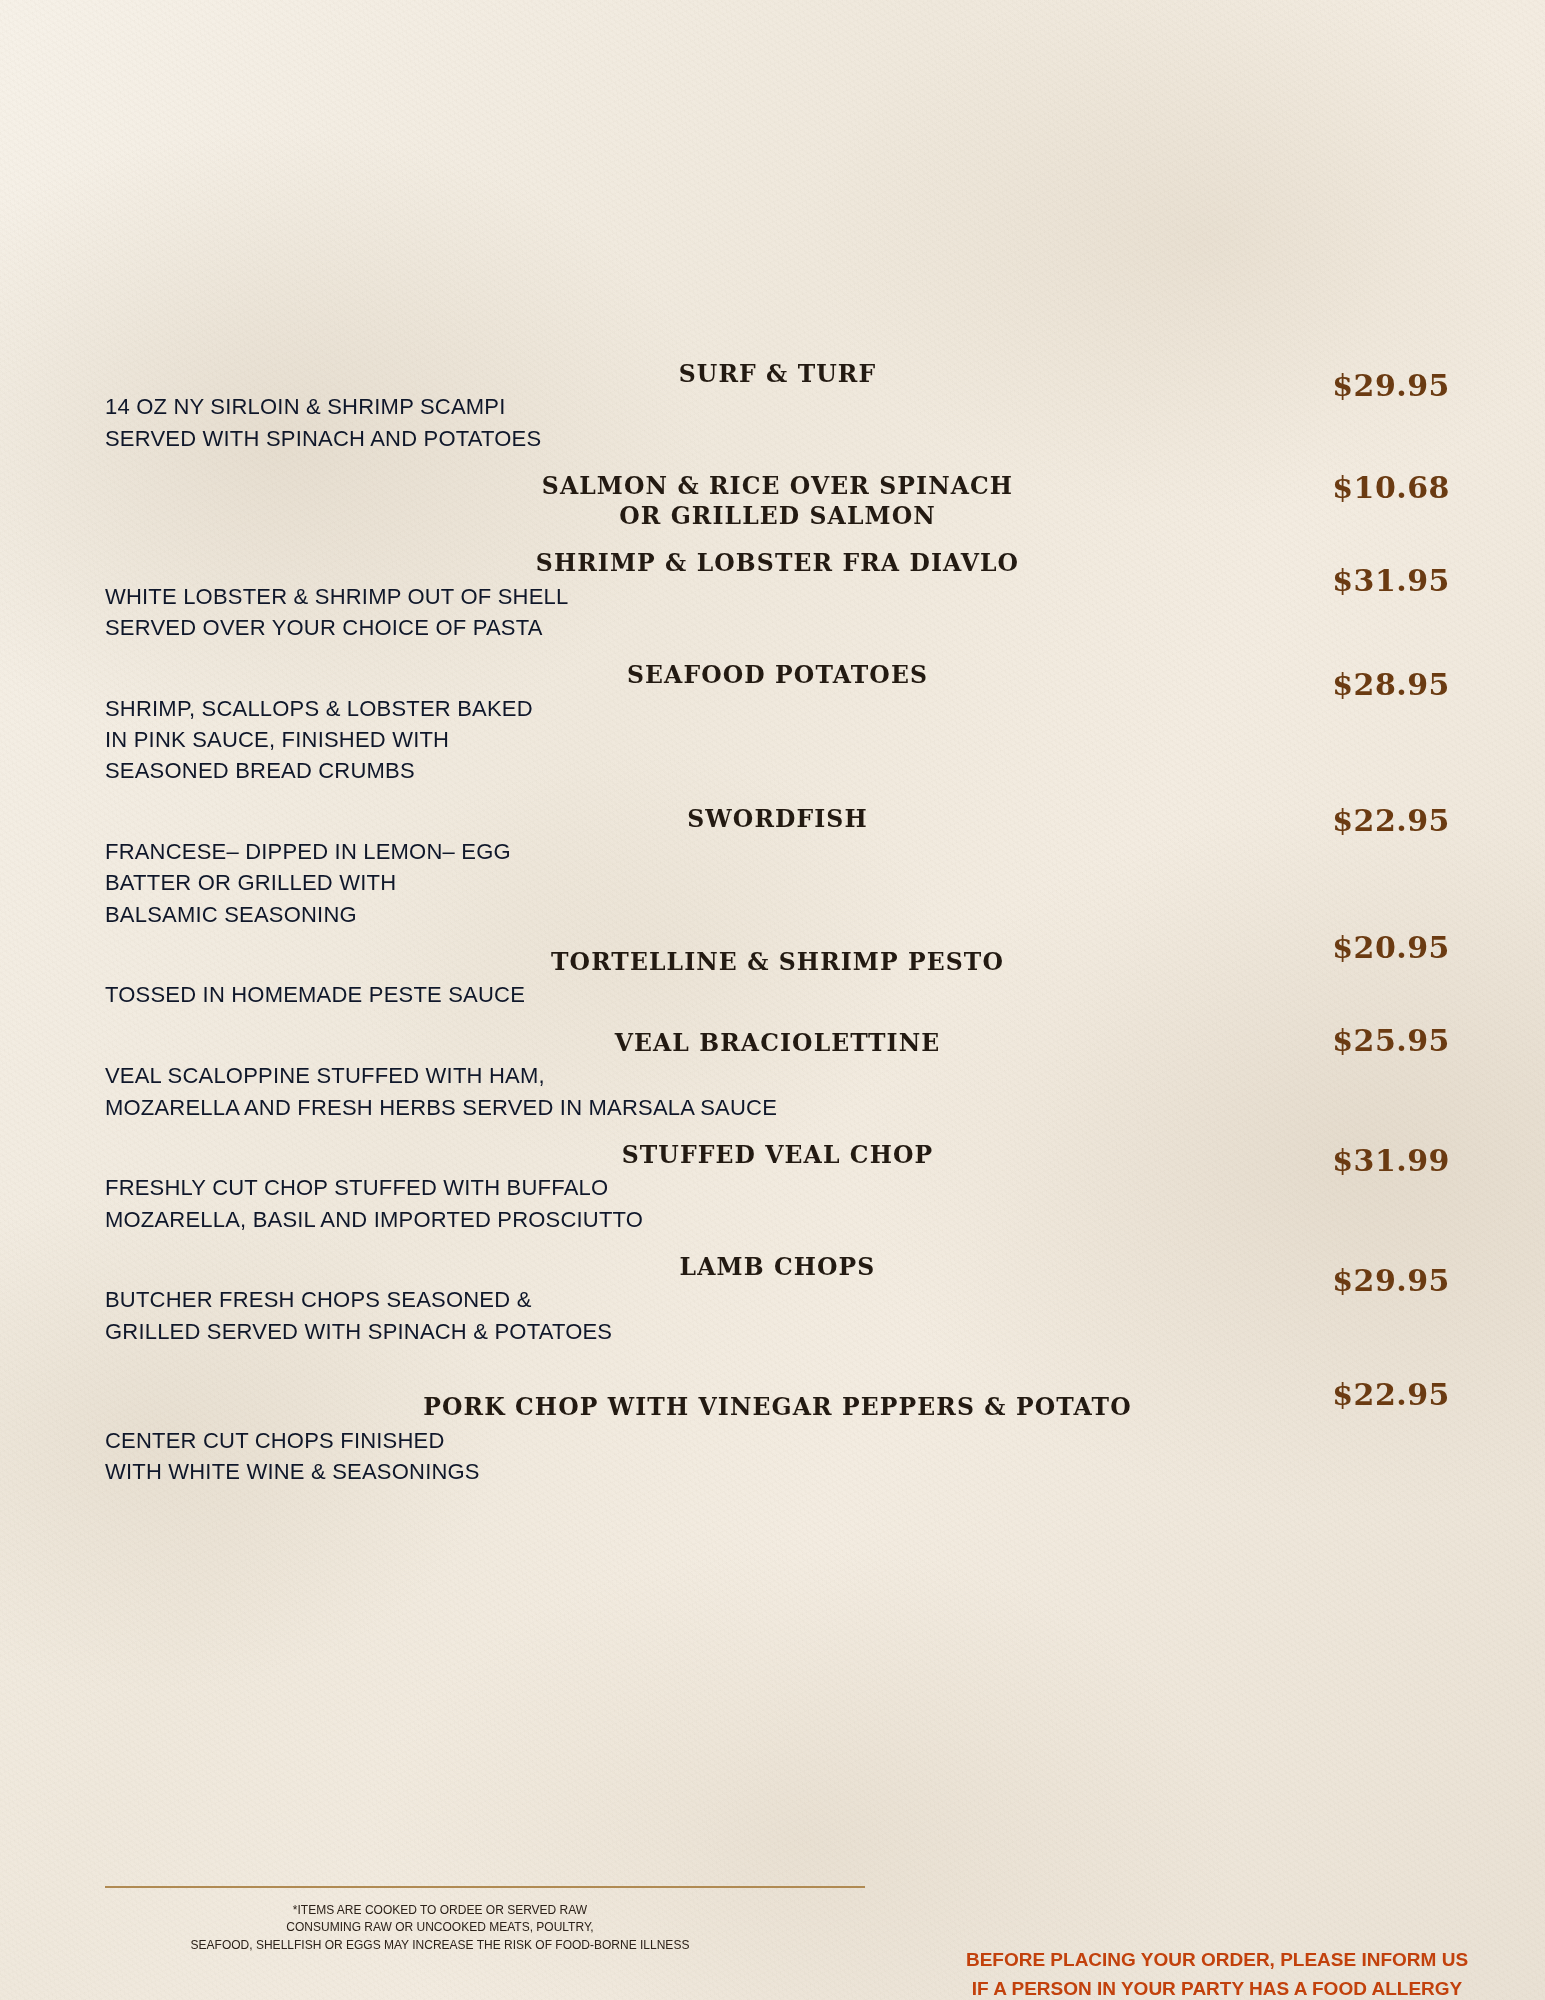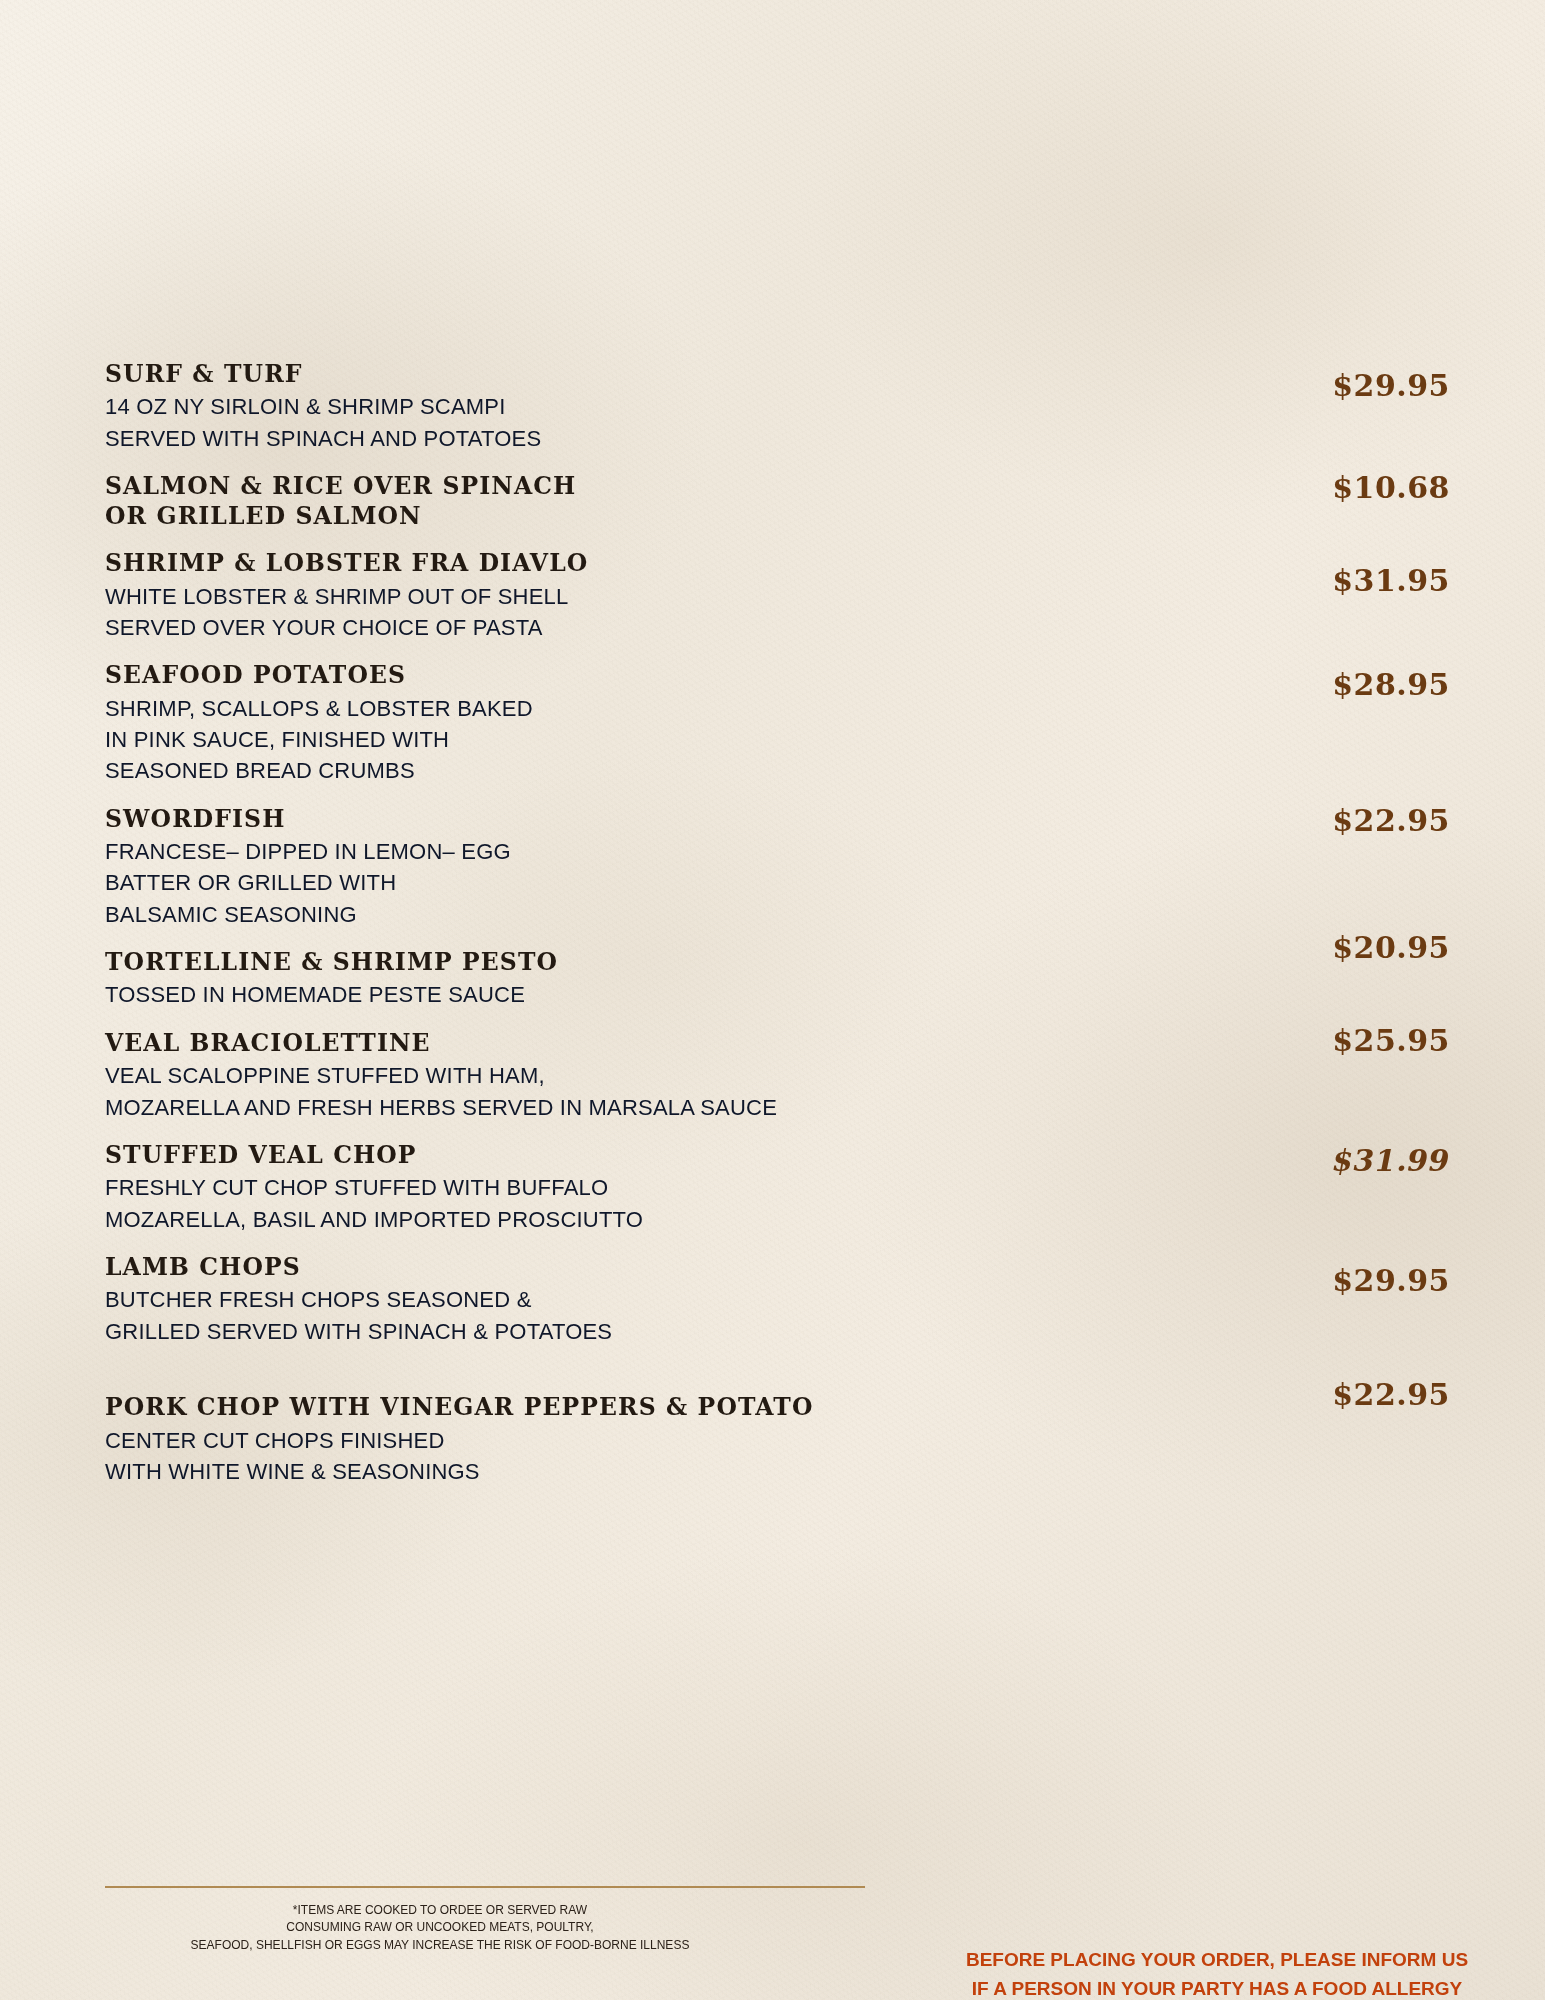--- a/index.html
+++ b/index.html
@@ -103,20 +103,21 @@
     position: relative;
     margin-bottom: 18px;
   }
   .item-head {
     font-family: "DejaVu Serif", serif;
     font-weight: bold;
     font-size: 23.5px;
     letter-spacing: 1.1px;
     color: #231a12;
     line-height: 1.26;
+    text-align: center;
   }
   .item-desc {
     font-family: "Liberation Sans", sans-serif;
     font-size: 22px;
     letter-spacing: 0.2px;
     color: #0f172a;
     line-height: 1.42;
     margin-top: 2px;
   }
   .item-price {
@@ -220,21 +221,21 @@
         <div class="item-price" style="top: -18px;">$20.95</div>
       </div>
       <div class="menu-item">
         <div class="item-head">VEAL BRACIOLETTINE</div>
         <div class="item-desc">VEAL SCALOPPINE STUFFED WITH HAM,<br>MOZARELLA AND FRESH HERBS SERVED IN MARSALA SAUCE</div>
         <div class="item-price" style="top: -6px;">$25.95</div>
       </div>
       <div class="menu-item">
         <div class="item-head">STUFFED VEAL CHOP</div>
         <div class="item-desc">FRESHLY CUT CHOP STUFFED WITH BUFFALO<br>MOZARELLA, BASIL AND IMPORTED PROSCIUTTO</div>
-        <div class="item-price" style="top: 2px; font-style: italic;">$31.99</div>
+        <div class="item-price" style="top: 2px;">$31.99</div>
       </div>
       <div class="menu-item">
         <div class="item-head">LAMB CHOPS</div>
         <div class="item-desc">BUTCHER FRESH CHOPS SEASONED &amp;<br>GRILLED SERVED WITH SPINACH &amp; POTATOES</div>
         <div class="item-price" style="top: 10px;">$29.95</div>
       </div>
       <div class="menu-item" style="margin-top: 46px;">
         <div class="item-head">PORK CHOP WITH VINEGAR PEPPERS &amp; POTATO</div>
         <div class="item-desc">CENTER CUT CHOPS FINISHED<br> WITH WHITE WINE &amp; SEASONINGS</div>
         <div class="item-price" style="top: -16px;">$22.95</div>

